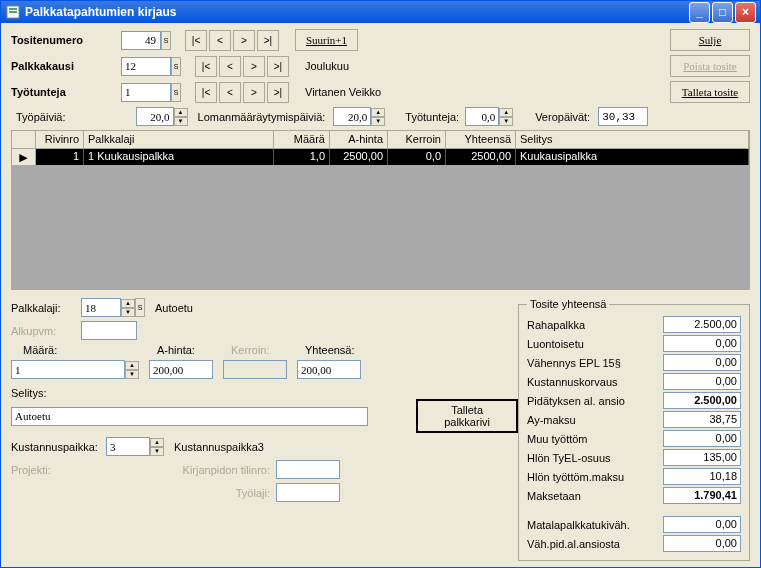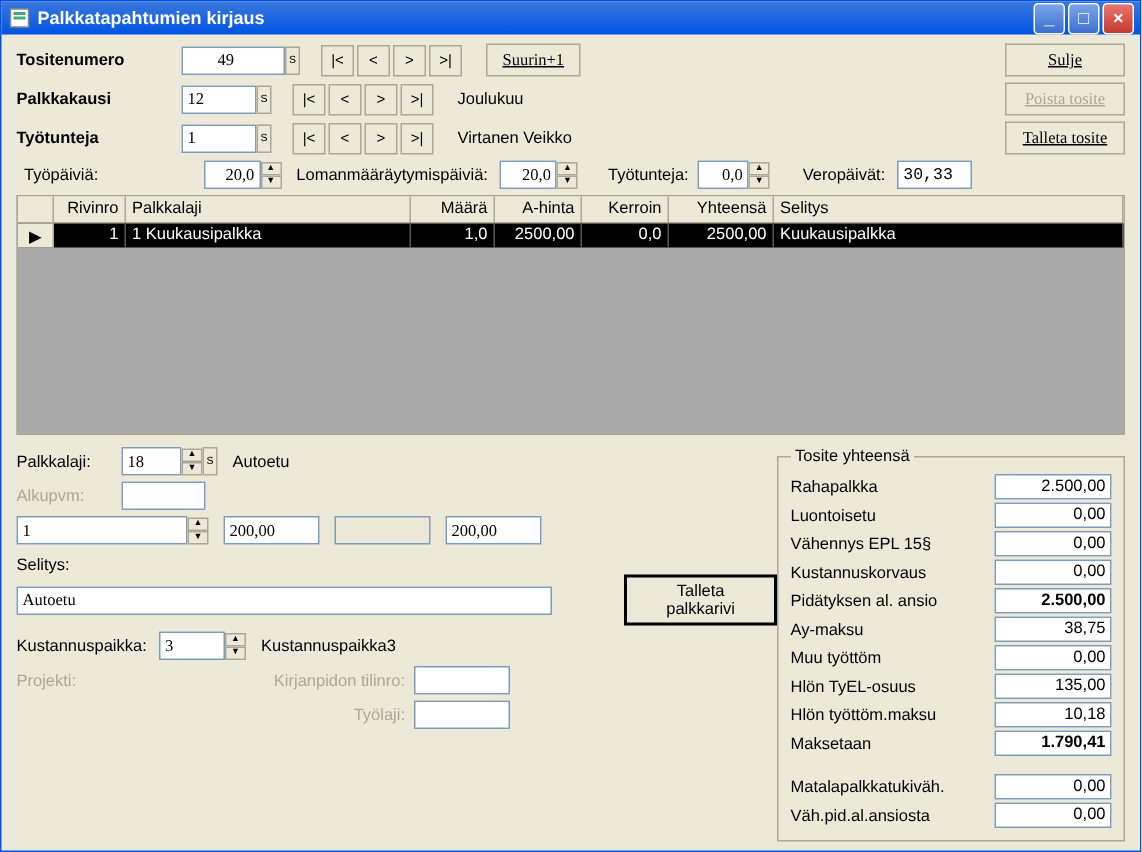--- a/index.html
+++ b/index.html
@@ -58,21 +58,21 @@
       <div class="winbtn max">□</div>
       <div class="winbtn close">×</div>
     </div>
   </div>
 
   <div class="content">
 
     <div class="row">
       <div class="lbl" style="width:110px">Tositenumero</div>
       <div class="field-with-spin">
-        <input type="text" style="width: 69px; padding-left: 23px;" value="49">
+        <input type="text" style="width: 40px; padding-left: 23px;" value="49">
         <button class="spinbtn">S</button>
       </div>
       <div style="width:14px"></div>
       <button class="navbtn">|&lt;</button>
       <button class="navbtn">&lt;</button>
       <button class="navbtn">&gt;</button>
       <button class="navbtn">&gt;|</button>
       <div style="width:14px"></div>
       <button class="btn">Suurin+1</button>
       <div style="flex:1"></div>
@@ -188,20 +188,30 @@
           </div>
           <div style="width:10px"></div>
           <span>Autoetu</span>
         </div>
 
         <div class="row">
           <span class="disabled-lbl" style="width:70px">Alkupvm:</span>
           <input type="text" style="width: 56px;">
         </div>
 
+        <div class="row">
+          <div style="width:12px"></div>
+          <div style="width:64px">Määrä:</div>
+          <div style="width:70px"></div>
+          <div style="width:64px">A-hinta:</div>
+          <div style="width:10px"></div>
+          <div class="disabled-lbl" style="width:64px">Kerroin:</div>
+          <div style="width:10px"></div>
+          <div>Yhteensä:</div>
+        </div>
 
         <div class="row">
           <div class="field-with-spin">
             <input type="text" style="width: 114px;" value="1">
             <div class="numcol">
                 <button>▲</button>
                 <button>▼</button>
               </div>
           </div>
           <div style="width:10px"></div>

